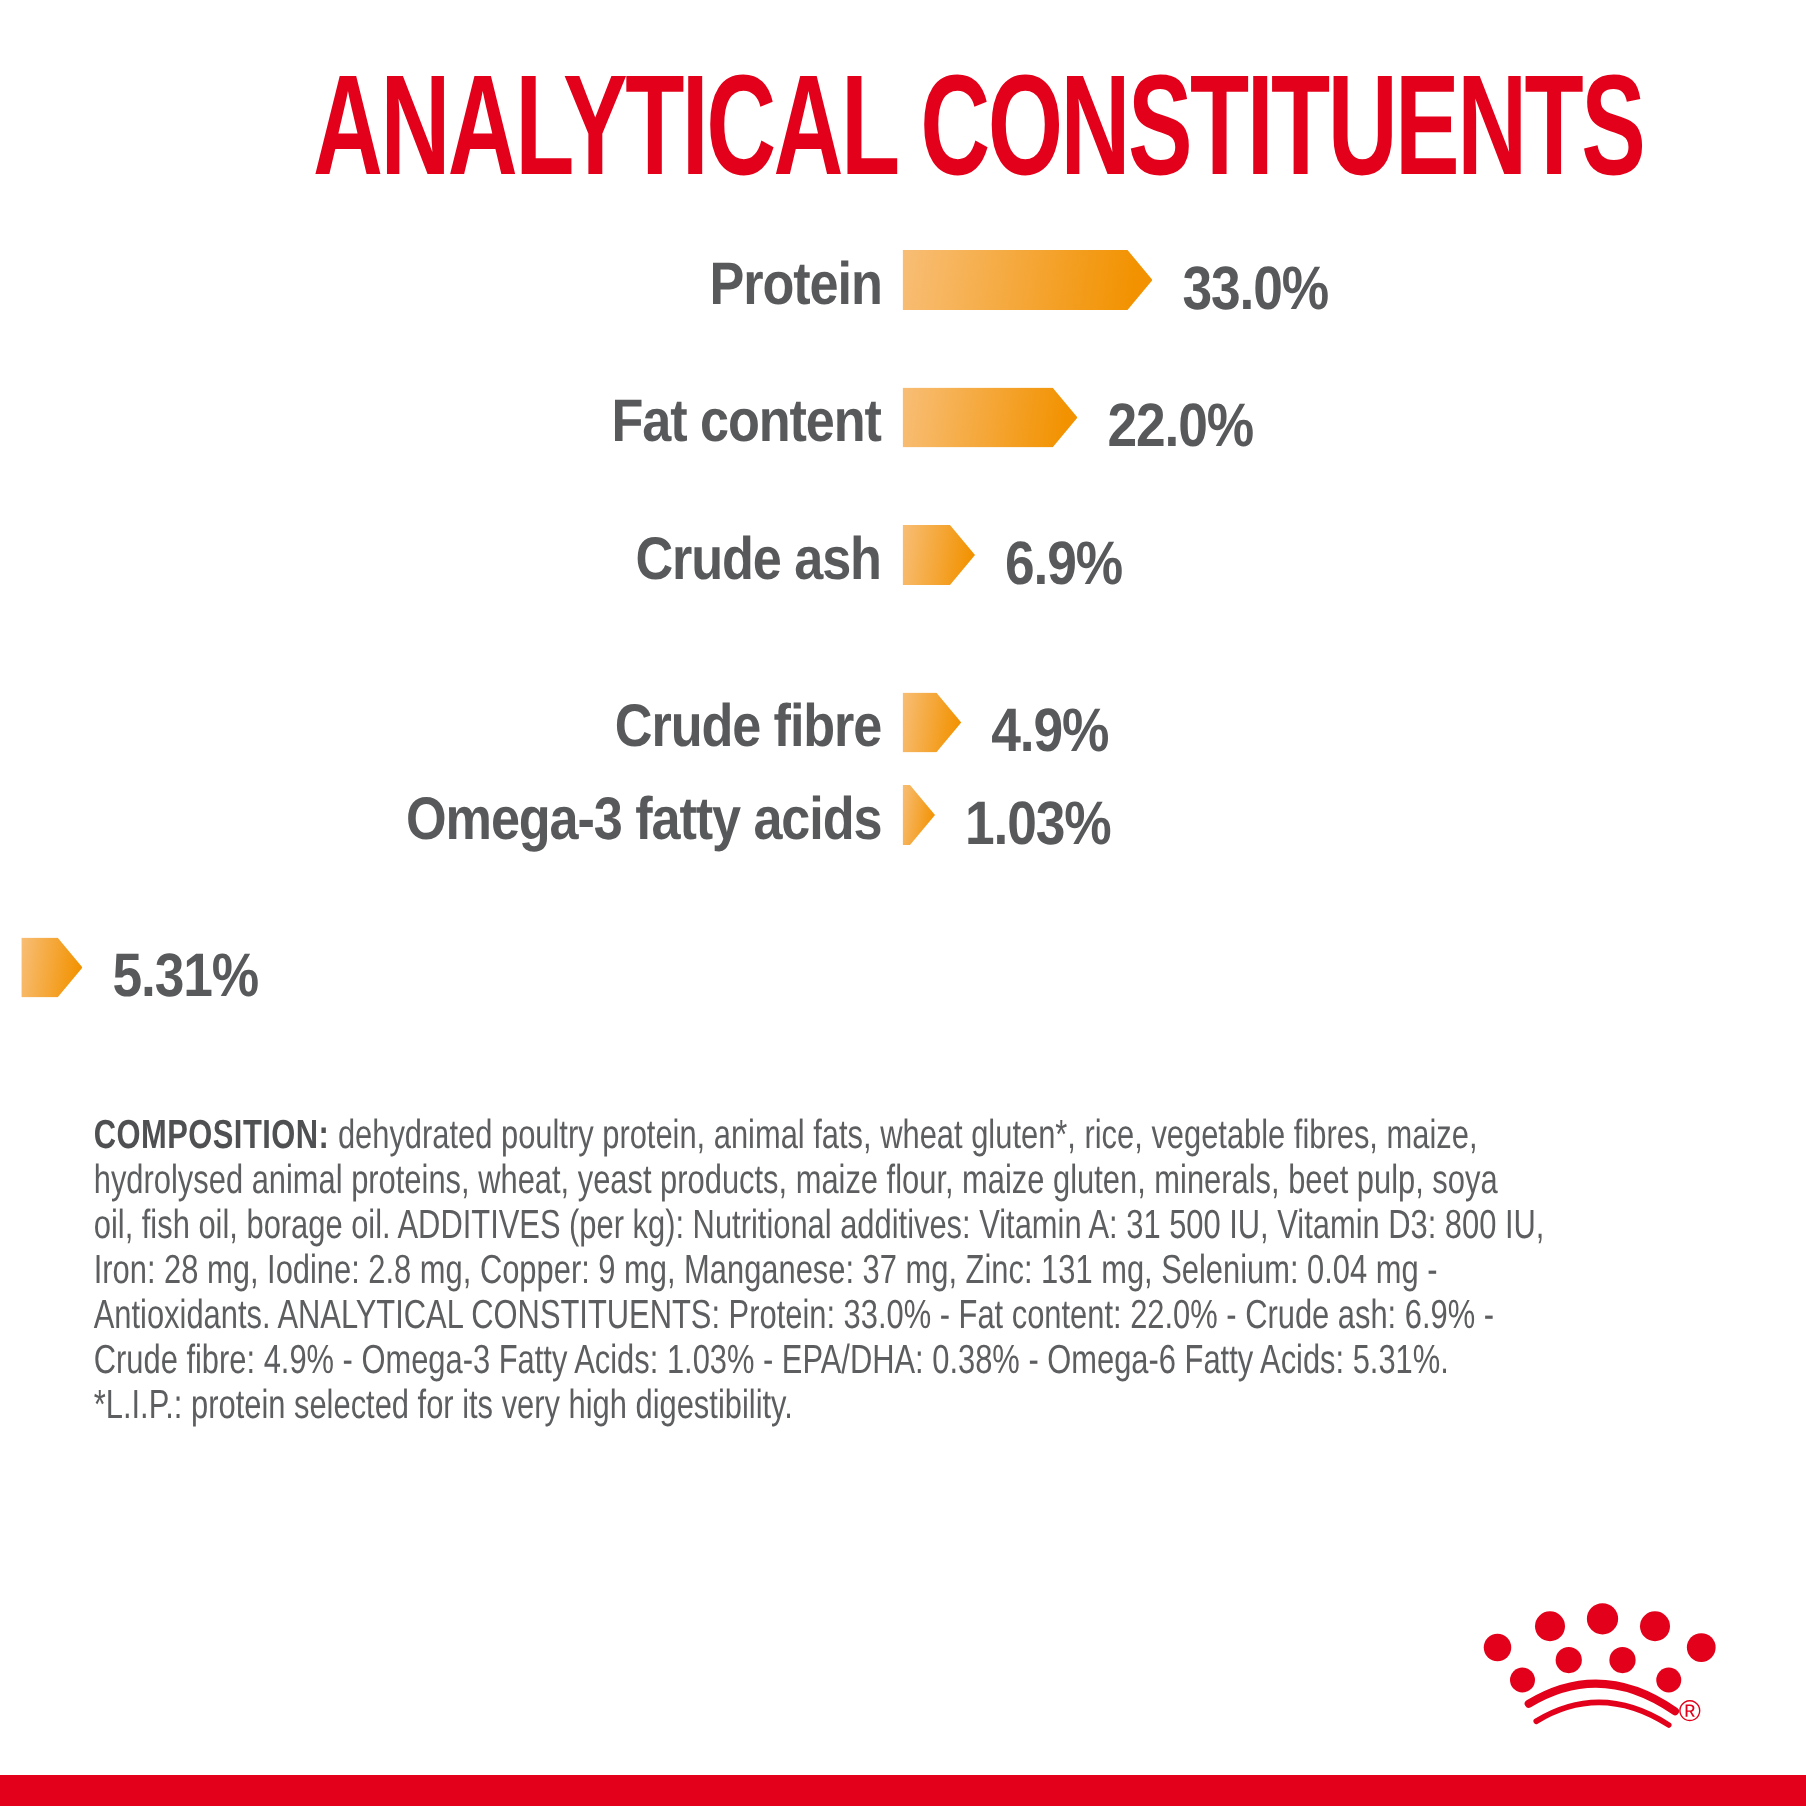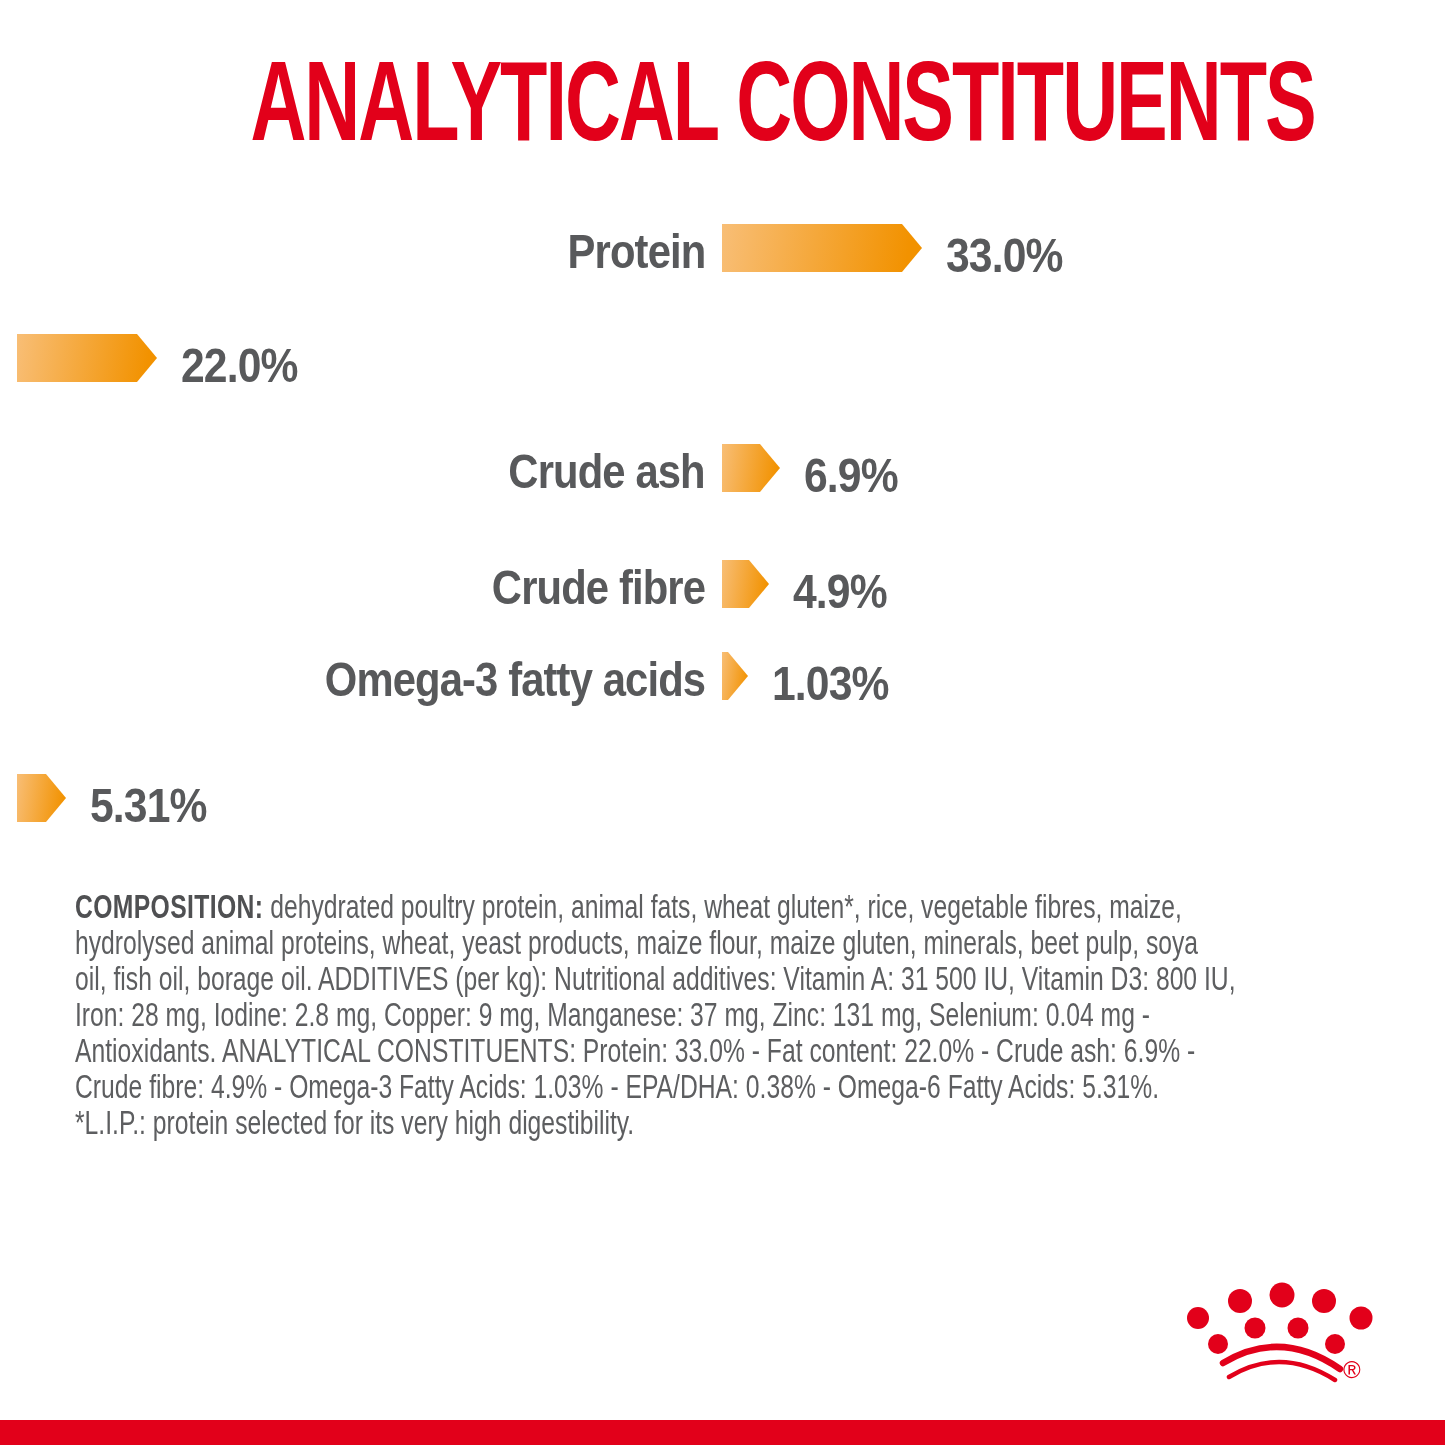--- a/index.html
+++ b/index.html
@@ -18,24 +18,24 @@
     display:inline-block;
     font-size:114px;font-weight:bold;letter-spacing:-3px;
     color:var(--brand-red,#E2001A);
     transform:scaleX(0.68);
     transform-origin:50% 50%;
     white-space:nowrap;
   }
   .chart{position:absolute;left:0;top:0;width:1445px;height:880px;}
   .row{
     position:absolute;left:0;height:48px;width:1445px;
-    display:flex;align-items:stretch;margin-top:24px;
+    display:flex;align-items:stretch;
   }
   .row.r0{top:200px}.row.r1{top:310px}.row.r2{top:420px}
-  .row.r3{top:536px}.row.r4{top:628px}.row.r5{top:750px}
+  .row.r3{top:554px}.row.r4{top:628px}.row.r5{top:750px}
   .lbl{
     width:705px;text-align:right;flex:0 0 auto;
     line-height:48px;
   }
   .lbl span{
     display:inline-block;
     font-size:48px;font-weight:bold;letter-spacing:-1px;
     color:var(--text-gray,#58595B);
     transform:translateY(4px) scaleX(0.87);
     transform-origin:100% 50%;
@@ -85,20 +85,21 @@
     <span class="t-inner">ANALYTICAL CONSTITUENTS</span>
   </h1>
 
   <section class="chart">
     <div class="row r0">
       <div class="lbl"><span>Protein</span></div>
       <div class="bar" style="width: 200px;"></div>
       <div class="val"><span>33.0%</span></div>
     </div>
     <div class="row r1">
+      <div class="lbl"><span>Fat content</span></div>
       <div class="bar" style="width: 140px;"></div>
       <div class="val"><span>22.0%</span></div>
     </div>
     <div class="row r2">
       <div class="lbl"><span>Crude ash</span></div>
       <div class="bar" style="width: 58px;"></div>
       <div class="val"><span>6.9%</span></div>
     </div>
     <div class="row r3">
       <div class="lbl"><span>Crude fibre</span></div>

